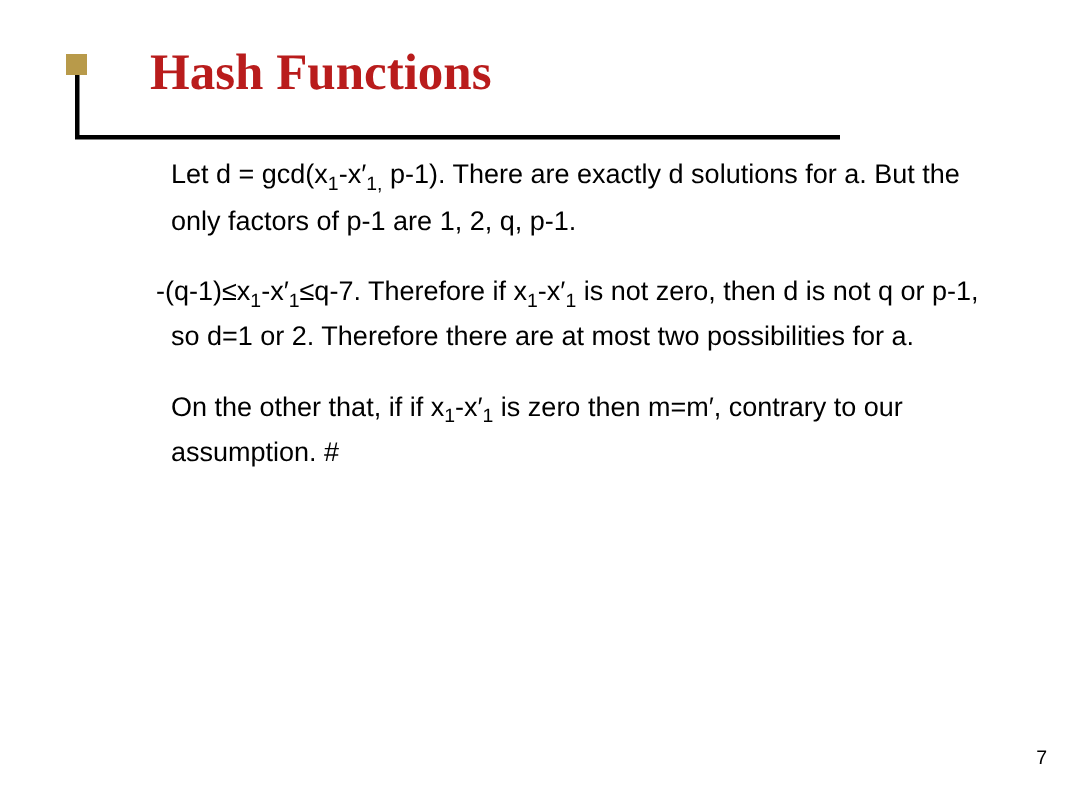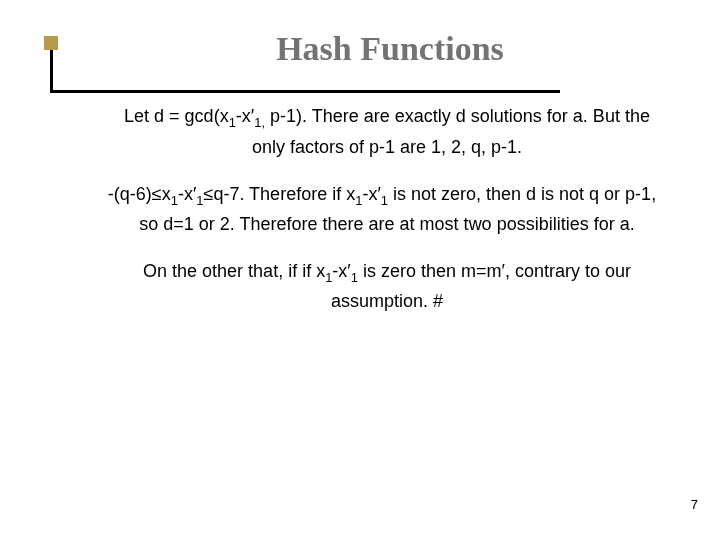--- a/index.html
+++ b/index.html
@@ -50,29 +50,27 @@
     top: 4px;
     width: 14px;
     height: 14px;
     background: #b89a4a;
   }
   .title {
     font-family: "Comic Sans MS", "Comic Sans", cursive;
     font-size: 34px;
     line-height: 1.1;
     margin: 0 0 34px 40px;
-    color: #737373;
-    text-align: center;
+    color: #b91c1c;
   }
   .body {
     margin-left: 54px;
     margin-right: 20px;
     font-size: 18px;
     color: #000;
-    text-align: center;
   }
   .body p {
     margin: 0 0 16px 0;
     line-height: 1.7;
   }
   .body p.indent-neg {
     text-indent: -10px;
   }
   .sub { font-size: 0.72em; vertical-align: sub; line-height: 0; }
   .pagenum {
@@ -95,21 +93,21 @@
   <h1 class="title">Hash Functions</h1>
 
   <div class="body">
 
     <p>
       <span>Let d = gcd(x</span><span class="sub">1</span><span>-x′</span><span class="sub">1,</span><span> p-1).  There are exactly d solutions for a.  But the only factors of p-1 are 1, 2, q, p-1.</span>
     </p>
 
 
     <p class="indent-neg">
-      <span>-(q-6)≤x</span><span class="sub">1</span><span>-x′</span><span class="sub">1</span><span>≤q-7. Therefore if x</span><span class="sub">1</span><span>-x′</span><span class="sub">1</span><span> is not zero, then d is not q or p-1, so d=1 or 2.  Therefore there are at most two possibilities for a.</span>
+      <span>-(q-1)≤x</span><span class="sub">1</span><span>-x′</span><span class="sub">1</span><span>≤q-7. Therefore if x</span><span class="sub">1</span><span>-x′</span><span class="sub">1</span><span> is not zero, then d is not q or p-1, so d=1 or 2.  Therefore there are at most two possibilities for a.</span>
     </p>
 
     <p>
       <span>On the other that, if if x</span><span class="sub">1</span><span>-x′</span><span class="sub">1</span><span> is zero then m=m′, contrary to our assumption.        #</span>
     </p>
 
   </div>
 
   <div class="pagenum">7</div>
 

